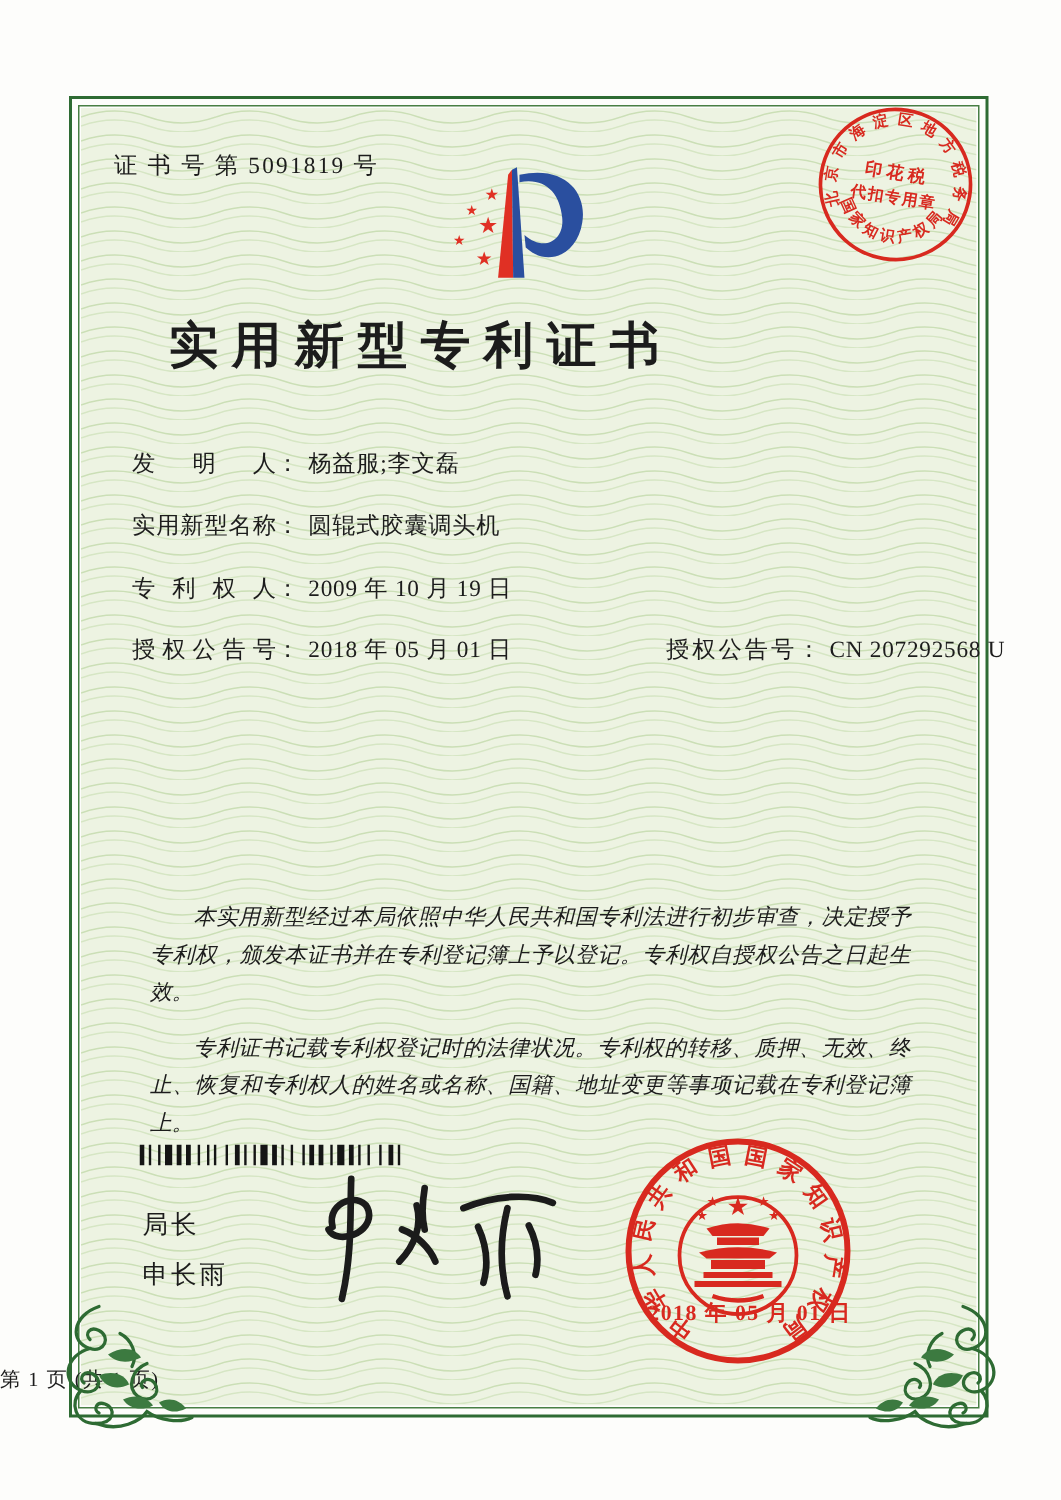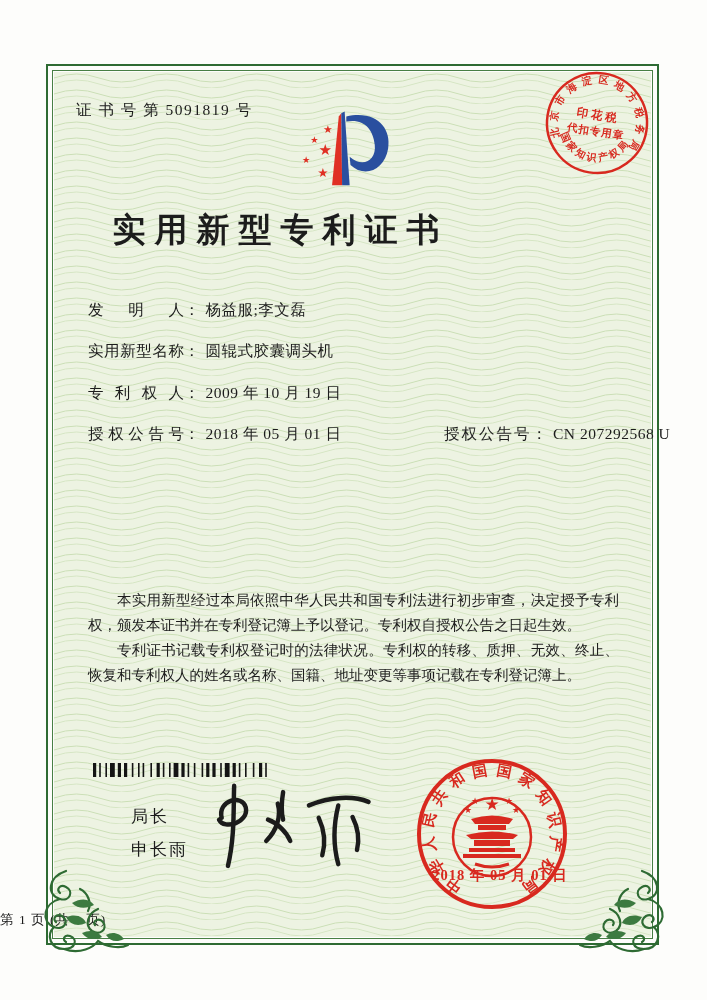--- a/index.html
+++ b/index.html
@@ -33,25 +33,25 @@
   .fields{position:absolute;left:88px;top:294px;width:531px;font-size:15.5px;}
   .field-row{position:relative;height:41.3px;line-height:24px;padding-top:4px;box-sizing:border-box;}
   .flabel{display:inline-block;width:96px;text-align:justify;text-align-last:justify;}
   .fcolon{display:inline-block;margin-right:6px;}
   .fvalue{letter-spacing:.5px;}
   .grant-right{position:absolute;left:312px;top:4px;white-space:nowrap;margin-left:44px;}
   .grant-right .flabel2{letter-spacing:2px;}
 
   .body-text{position:absolute;left:88px;top:588px;width:531px;
     font-size:14.5px;line-height:25px;text-align:justify;}
-  .body-text p{margin:0;text-indent:2em;}
+  .body-text p{margin:12px;text-indent:2em;font-style:italic;}
 
   .barcode{position:absolute;left:93px;top:763px;}
 
-  .signer{position:absolute;left:95px;top:800px;font-size:17px;line-height:33px;letter-spacing:2px;margin-left:36px;}
+  .signer{position:absolute;left:95px;top:800px;font-size:17px;line-height:33px;letter-spacing:2px;}
   .signature{position:absolute;left:195px;top:780px;}
 
   .seal{position:absolute;left:415px;top:757px;}
   .seal-date{position:absolute;left:420px;top:866px;width:160px;text-align:center;
     color:#d8291f;font-size:14.5px;font-weight:bold;letter-spacing:1px;}
 
   .footer{position:absolute;left:0;top:911px;width:707px;font-size:13.5px;letter-spacing:1px;}
 
   .ornament{position:absolute;top:869px;}
   .ornament.left{left:36px;}

